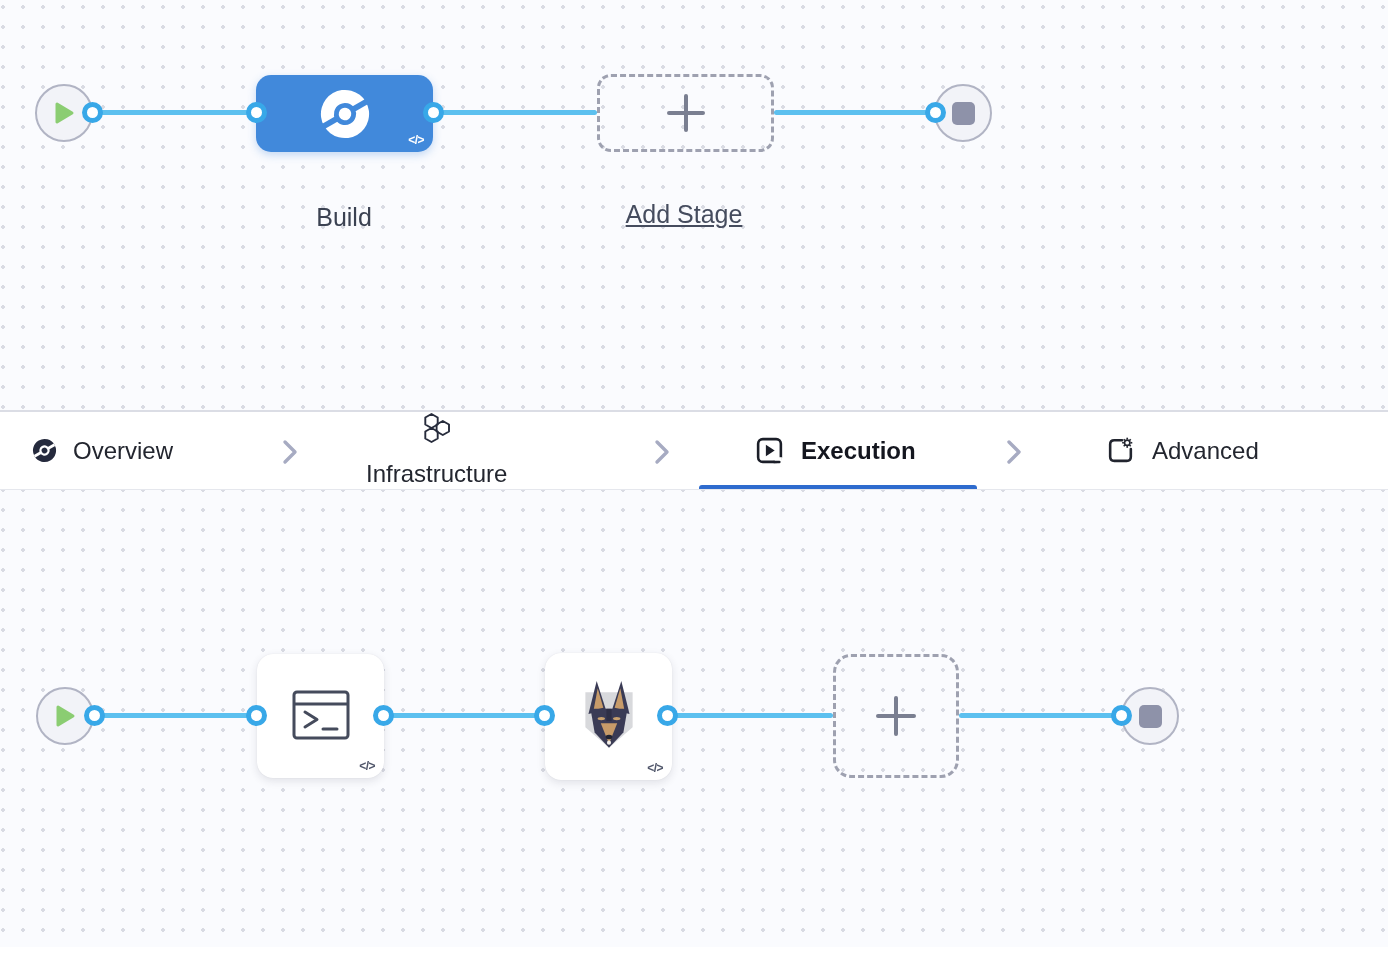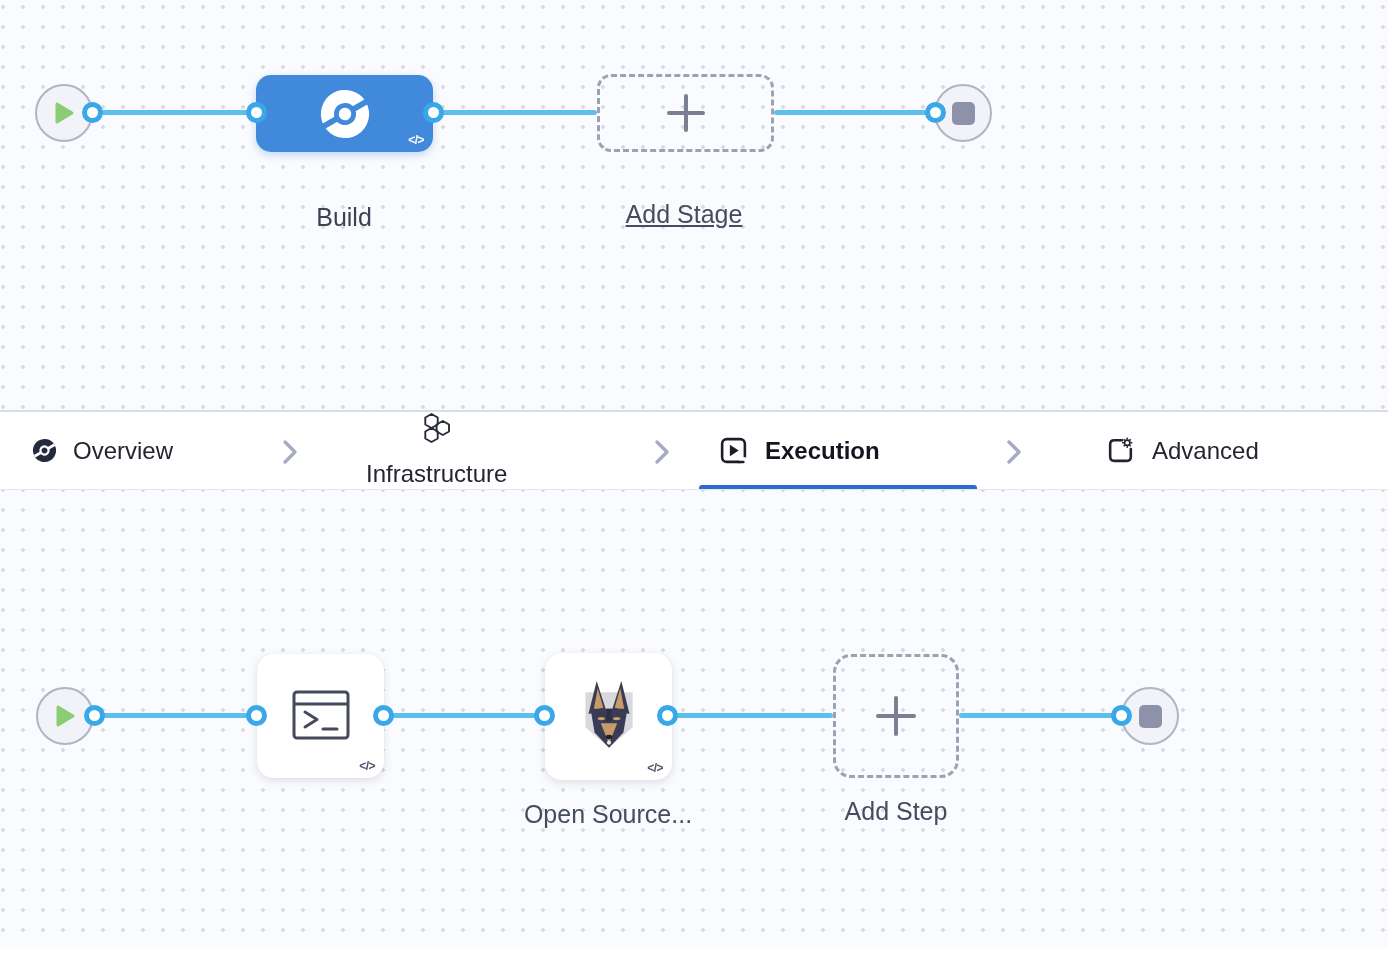--- a/index.html
+++ b/index.html
@@ -146,21 +146,21 @@
           <polygon points="20.8,9 27,12.5 27,19.5 20.8,23 14.6,19.5 14.6,12.5"></polygon>
         </g>
       </svg>
       <span class="tab-label">Infrastructure</span>
     </div>
 
     <svg class="chevron" style="left:653px;" width="18" height="26" viewBox="0 0 18 26">
       <polyline points="4,3 14,13 4,23" fill="none" stroke="#A7ABC2" stroke-width="3.4" stroke-linecap="round" stroke-linejoin="round"></polyline>
     </svg>
 
-    <div class="tab active" style="left:718px;">
+    <div class="tab active" style="left:754px;">
       <svg width="31" height="31" viewBox="0 0 30 30">
         <rect x="4" y="4" width="22" height="22" rx="4.5" fill="none" stroke="#1B1E28" stroke-width="2.5"></rect>
         <rect x="20" y="21.5" width="7" height="6" fill="#FFFFFF"></rect>
         <line x1="19.5" y1="26.2" x2="24.5" y2="26.2" stroke="#1B1E28" stroke-width="2.5" stroke-linecap="round"></line>
         <polygon points="11.5,9.5 20,15 11.5,20.5" fill="#1B1E28"></polygon>
       </svg>
       <span class="tab-label">Execution</span>
     </div>
 
     <svg class="chevron" style="left:1005px;" width="18" height="26" viewBox="0 0 18 26">
@@ -241,19 +241,17 @@
     </div>
 
     <div class="port" style="left:84px;   top:215px;"></div>
     <div class="port" style="left:246px;  top:215px;"></div>
     <div class="port" style="left:373px;  top:215px;"></div>
     <div class="port" style="left:534px;  top:215px;"></div>
     <div class="port" style="left:657px;  top:215px;"></div>
     <div class="port" style="left:1111px; top:215px;"></div>
 
     <div class="node-label" style="left:493px; top:303px; width:230px;">
-      <div>Open Source...</div>
-    </div>
-    <div class="node-label" style="left:786px; top:300px; width:220px;">Add Step</div>
+    </div>
   </section>
 
   <div class="bottom-strip"></div>
 </div>
 
 </body></html>

